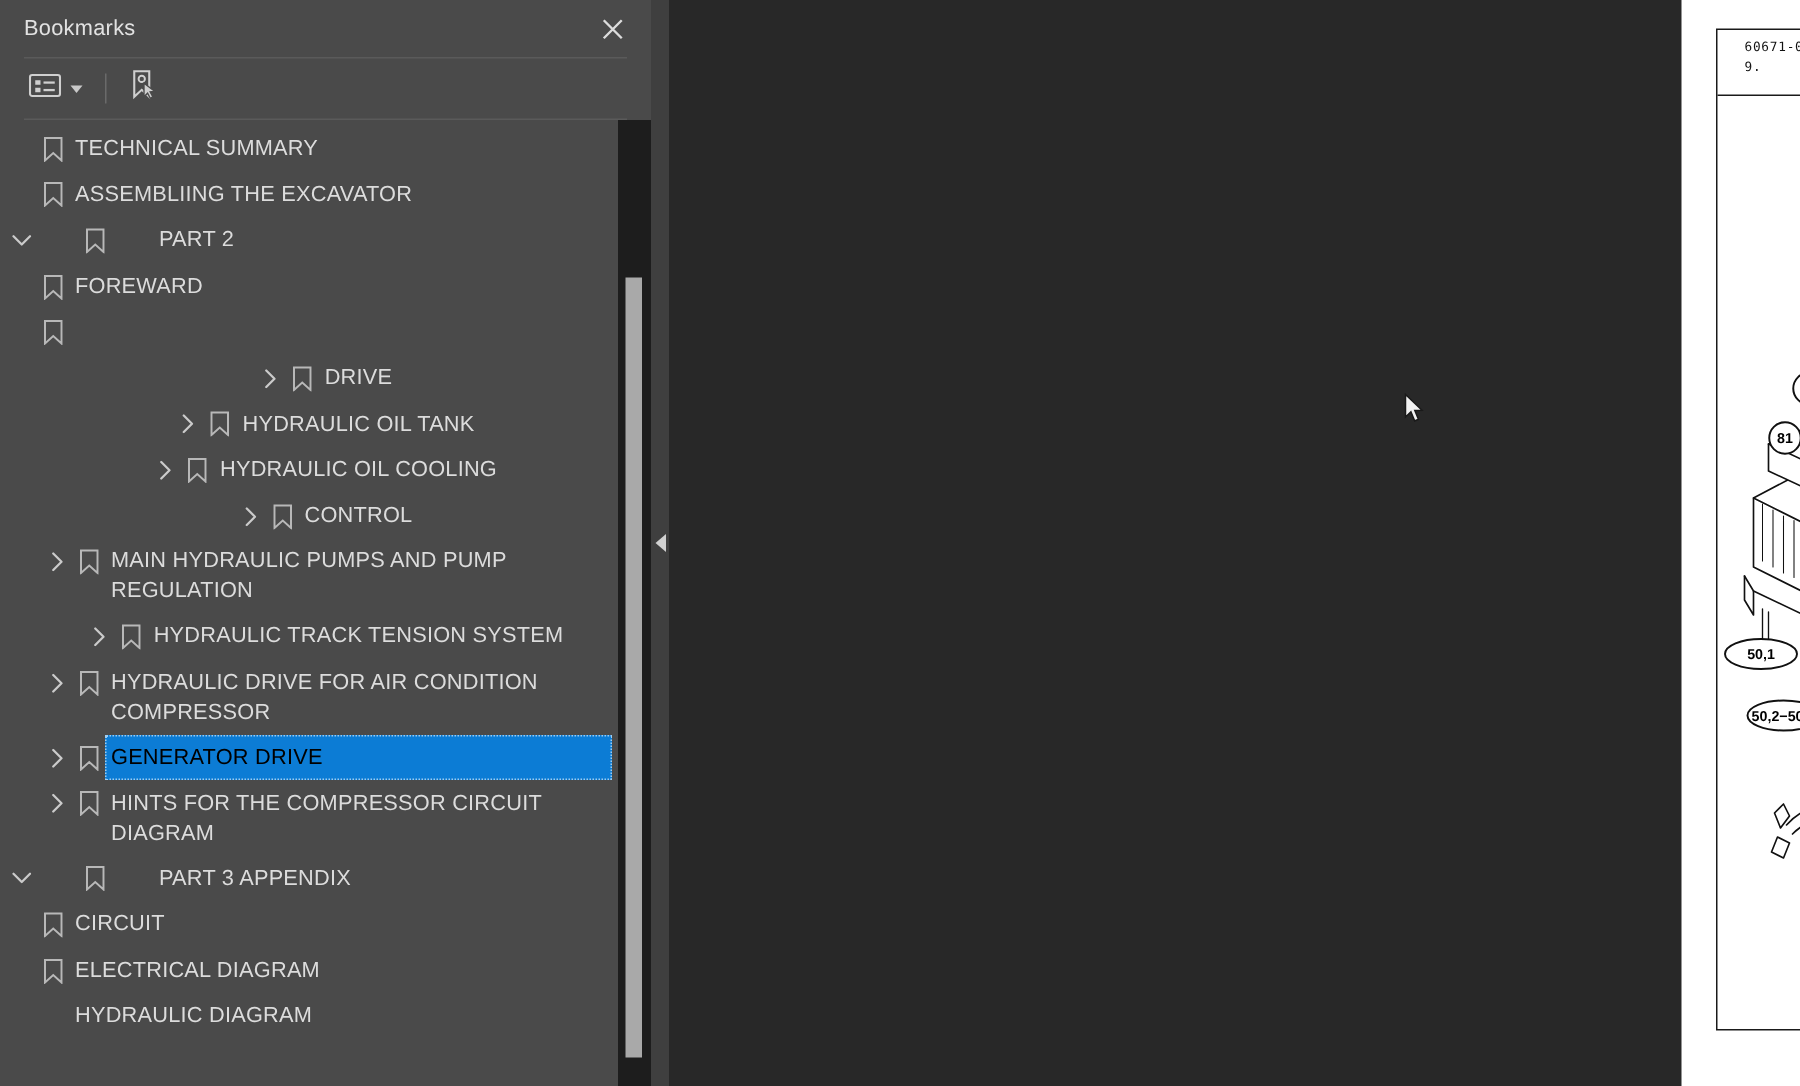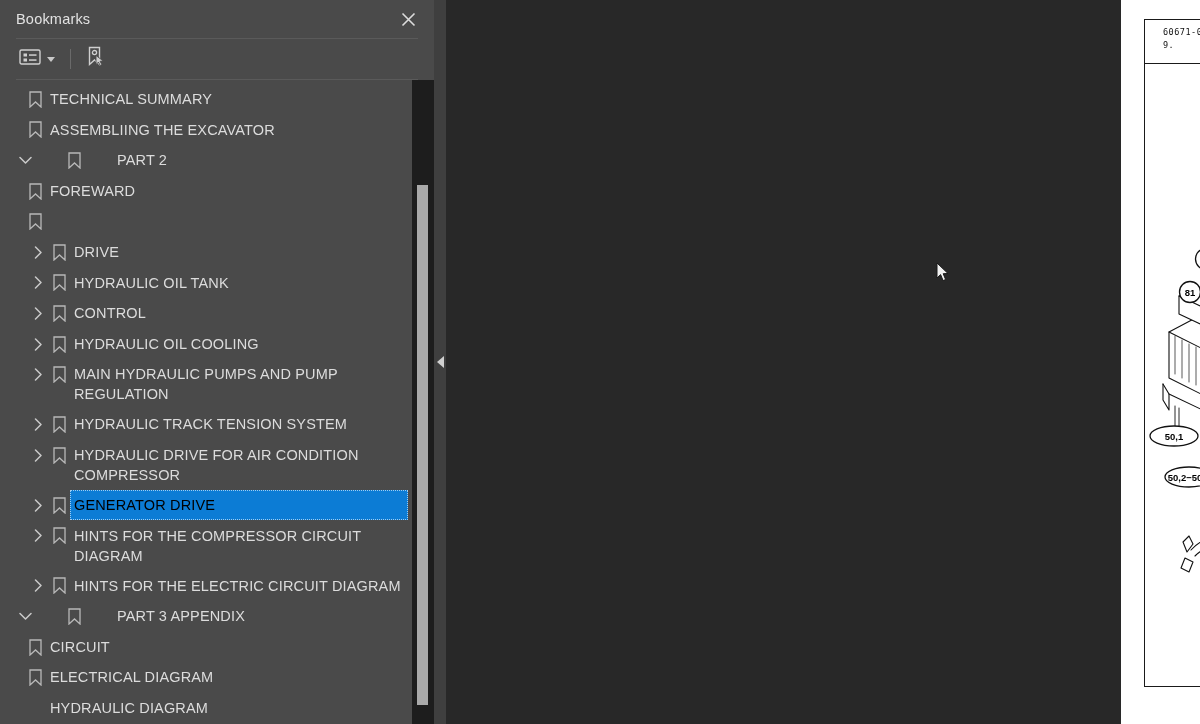--- a/index.html
+++ b/index.html
@@ -97,22 +97,22 @@
     letter-spacing: .15px;
     white-space: normal;
   }
   .row.selected .row-label {
     background: #0c7cd5;
     color: #000000;
     outline: 1px dotted #9ecdf2;
     outline-offset: -1px;
     flex: 1;
   }
-  .indent-0 { padding-left: 15px; gap: 28px; }
-  .indent-1 { padding-left: 28px; }
+  .indent-0 { padding-left: 4px; gap: 28px; }
+  .indent-1 { padding-left: 28px; justify-content: center; }
   .indent-1-noarrow { padding-left: 24px; }
 
   
   #sb-track {
     position: absolute; top: 0; right: 0;
     width: 22px; height: 100%;
     background: #1d1d1d;
   }
   #sb-thumb {
     position: absolute; left: 5px; width: 11px;
@@ -294,112 +294,99 @@
             <span class="twisty">
               <svg width="9" height="13" viewBox="0 0 9 13">
                 <path d="M1.5 1 L7 6.5 L1.5 12" fill="none" stroke="#cacaca" stroke-width="1.5" stroke-linecap="round" stroke-linejoin="round"></path>
               </svg>
             </span>
             <span class="bm-ico">
               <svg width="13" height="17" viewBox="0 0 13 17">
                 <path d="M1 1 h11 v15 l-5.5 -5 l-5.5 5 z" fill="none" stroke="#b8b8b8" stroke-width="1.3"></path>
               </svg>
             </span>
+            <span class="row-label">HYDRAULIC OIL COOLING</span>
+          </div>
+          <div class="row indent-1">
+            <span class="twisty">
+              <svg width="9" height="13" viewBox="0 0 9 13">
+                <path d="M1.5 1 L7 6.5 L1.5 12" fill="none" stroke="#cacaca" stroke-width="1.5" stroke-linecap="round" stroke-linejoin="round"></path>
+              </svg>
+            </span>
+            <span class="bm-ico">
+              <svg width="13" height="17" viewBox="0 0 13 17">
+                <path d="M1 1 h11 v15 l-5.5 -5 l-5.5 5 z" fill="none" stroke="#b8b8b8" stroke-width="1.3"></path>
+              </svg>
+            </span>
             <span class="row-label">CONTROL</span>
           </div>
           <div class="row indent-1">
             <span class="twisty">
               <svg width="9" height="13" viewBox="0 0 9 13">
                 <path d="M1.5 1 L7 6.5 L1.5 12" fill="none" stroke="#cacaca" stroke-width="1.5" stroke-linecap="round" stroke-linejoin="round"></path>
               </svg>
             </span>
             <span class="bm-ico">
               <svg width="13" height="17" viewBox="0 0 13 17">
                 <path d="M1 1 h11 v15 l-5.5 -5 l-5.5 5 z" fill="none" stroke="#b8b8b8" stroke-width="1.3"></path>
               </svg>
             </span>
-            <span class="row-label">HYDRAULIC OIL COOLING</span>
+            <span class="row-label">MAIN HYDRAULIC PUMPS AND PUMP REGULATION</span>
           </div>
           <div class="row indent-1">
             <span class="twisty">
               <svg width="9" height="13" viewBox="0 0 9 13">
                 <path d="M1.5 1 L7 6.5 L1.5 12" fill="none" stroke="#cacaca" stroke-width="1.5" stroke-linecap="round" stroke-linejoin="round"></path>
               </svg>
             </span>
             <span class="bm-ico">
               <svg width="13" height="17" viewBox="0 0 13 17">
                 <path d="M1 1 h11 v15 l-5.5 -5 l-5.5 5 z" fill="none" stroke="#b8b8b8" stroke-width="1.3"></path>
               </svg>
             </span>
-            <span class="row-label">MAIN HYDRAULIC PUMPS AND PUMP REGULATION</span>
+            <span class="row-label">HYDRAULIC TRACK TENSION SYSTEM</span>
           </div>
           <div class="row indent-1">
             <span class="twisty">
               <svg width="9" height="13" viewBox="0 0 9 13">
                 <path d="M1.5 1 L7 6.5 L1.5 12" fill="none" stroke="#cacaca" stroke-width="1.5" stroke-linecap="round" stroke-linejoin="round"></path>
               </svg>
             </span>
             <span class="bm-ico">
               <svg width="13" height="17" viewBox="0 0 13 17">
                 <path d="M1 1 h11 v15 l-5.5 -5 l-5.5 5 z" fill="none" stroke="#b8b8b8" stroke-width="1.3"></path>
               </svg>
             </span>
-            <span class="row-label">HYDRAULIC TRACK TENSION SYSTEM</span>
+            <span class="row-label">HYDRAULIC DRIVE FOR AIR CONDITION COMPRESSOR</span>
+          </div>
+          <div class="row indent-1 selected">
+            <span class="twisty">
+              <svg width="9" height="13" viewBox="0 0 9 13">
+                <path d="M1.5 1 L7 6.5 L1.5 12" fill="none" stroke="#cacaca" stroke-width="1.5" stroke-linecap="round" stroke-linejoin="round"></path>
+              </svg>
+            </span>
+            <span class="bm-ico">
+              <svg width="13" height="17" viewBox="0 0 13 17">
+                <path d="M1 1 h11 v15 l-5.5 -5 l-5.5 5 z" fill="none" stroke="#b8b8b8" stroke-width="1.3"></path>
+              </svg>
+            </span>
+            <span class="row-label">GENERATOR DRIVE</span>
           </div>
           <div class="row indent-1">
             <span class="twisty">
               <svg width="9" height="13" viewBox="0 0 9 13">
                 <path d="M1.5 1 L7 6.5 L1.5 12" fill="none" stroke="#cacaca" stroke-width="1.5" stroke-linecap="round" stroke-linejoin="round"></path>
               </svg>
             </span>
             <span class="bm-ico">
               <svg width="13" height="17" viewBox="0 0 13 17">
                 <path d="M1 1 h11 v15 l-5.5 -5 l-5.5 5 z" fill="none" stroke="#b8b8b8" stroke-width="1.3"></path>
               </svg>
             </span>
-            <span class="row-label">HYDRAULIC DRIVE FOR AIR CONDITION COMPRESSOR</span>
-          </div>
-          <div class="row indent-1 selected">
-            <span class="twisty">
-              <svg width="9" height="13" viewBox="0 0 9 13">
-                <path d="M1.5 1 L7 6.5 L1.5 12" fill="none" stroke="#cacaca" stroke-width="1.5" stroke-linecap="round" stroke-linejoin="round"></path>
-              </svg>
-            </span>
-            <span class="bm-ico">
-              <svg width="13" height="17" viewBox="0 0 13 17">
-                <path d="M1 1 h11 v15 l-5.5 -5 l-5.5 5 z" fill="none" stroke="#b8b8b8" stroke-width="1.3"></path>
-              </svg>
-            </span>
-            <span class="row-label">GENERATOR DRIVE</span>
-          </div>
-          <div class="row indent-1">
-            <span class="twisty">
-              <svg width="9" height="13" viewBox="0 0 9 13">
-                <path d="M1.5 1 L7 6.5 L1.5 12" fill="none" stroke="#cacaca" stroke-width="1.5" stroke-linecap="round" stroke-linejoin="round"></path>
-              </svg>
-            </span>
-            <span class="bm-ico">
-              <svg width="13" height="17" viewBox="0 0 13 17">
-                <path d="M1 1 h11 v15 l-5.5 -5 l-5.5 5 z" fill="none" stroke="#b8b8b8" stroke-width="1.3"></path>
-              </svg>
-            </span>
             <span class="row-label">HINTS FOR THE COMPRESSOR CIRCUIT DIAGRAM</span>
-          </div>
-          <div class="row indent-1">
-            <span class="twisty">
-              <svg width="9" height="13" viewBox="0 0 9 13">
-                <path d="M1.5 1 L7 6.5 L1.5 12" fill="none" stroke="#cacaca" stroke-width="1.5" stroke-linecap="round" stroke-linejoin="round"></path>
-              </svg>
-            </span>
-            <span class="bm-ico">
-              <svg width="13" height="17" viewBox="0 0 13 17">
-                <path d="M1 1 h11 v15 l-5.5 -5 l-5.5 5 z" fill="none" stroke="#b8b8b8" stroke-width="1.3"></path>
-              </svg>
-            </span>
-            <span class="row-label">HINTS FOR THE ELECTRIC CIRCUIT DIAGRAM</span>
           </div>
           <div class="row indent-0">
             <span class="twisty">
               <svg width="13" height="9" viewBox="0 0 13 9">
                 <path d="M1 1.5 L6.5 7 L12 1.5" fill="none" stroke="#cacaca" stroke-width="1.5" stroke-linecap="round" stroke-linejoin="round"></path>
               </svg>
             </span>
             <span class="bm-ico">
               <svg width="13" height="17" viewBox="0 0 13 17">
                 <path d="M1 1 h11 v15 l-5.5 -5 l-5.5 5 z" fill="none" stroke="#b8b8b8" stroke-width="1.3"></path>

